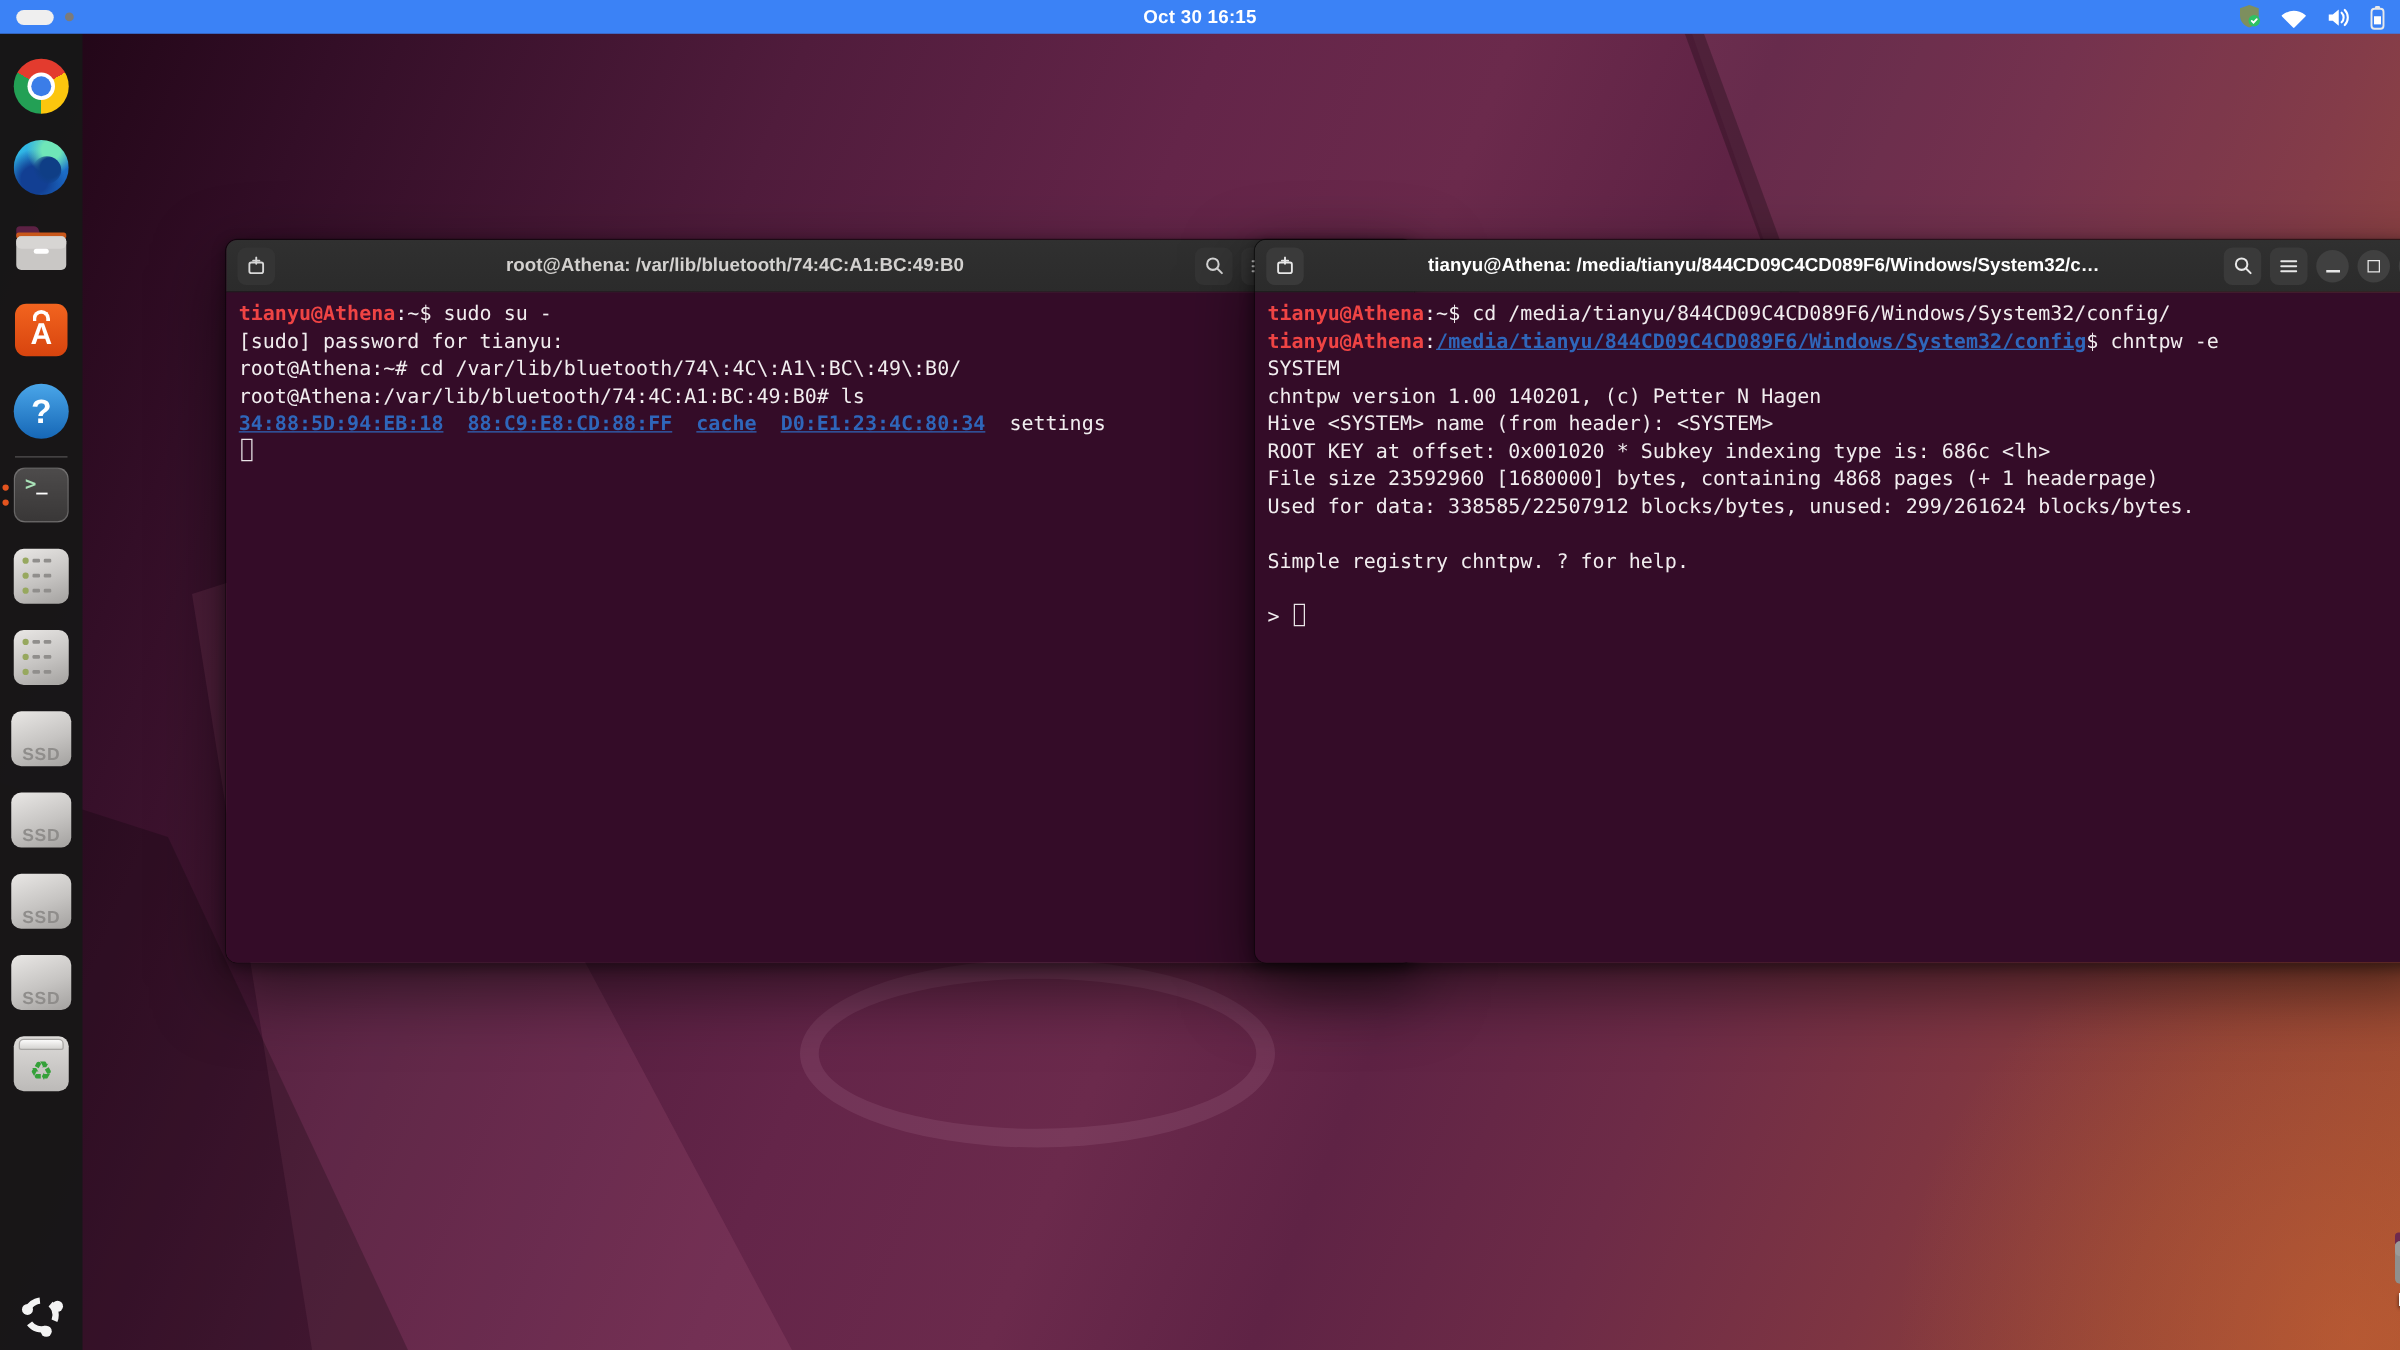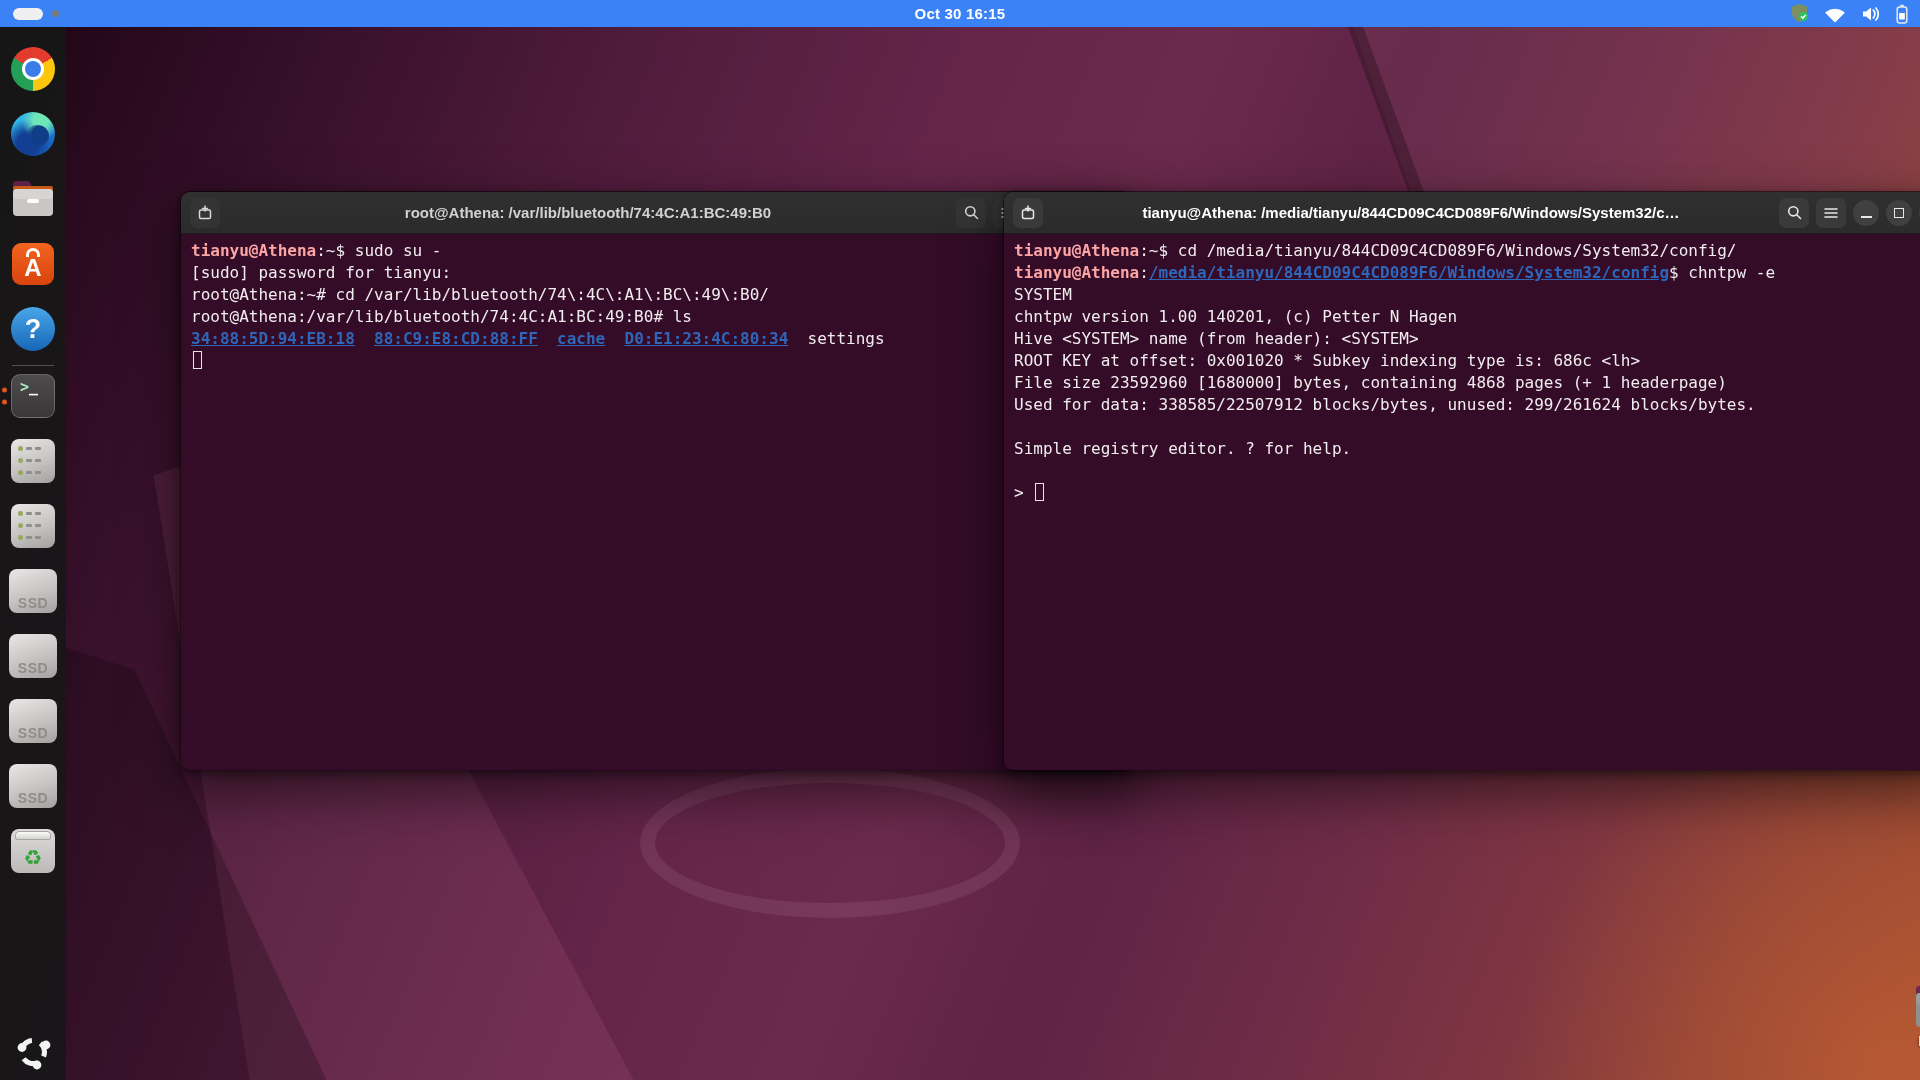--- a/index.html
+++ b/index.html
@@ -122,21 +122,21 @@
   .win-right .tb-ctrl { background:#404040; }
   .win-left  .tb-ctrl { color:#cfcfcf; }
   .g-min { display:block; width:11px; height:2px; background:currentColor; margin-top:8px; }
   .g-max { display:block; width:10px; height:10px; border:1.6px solid currentColor; }
   .g-close { font-size:15px; line-height:1; color:inherit; }
 
   .term { position:absolute; top:42px; left:0; right:0; bottom:0; background:#340c28;
     padding:6px 10px; font-family:"DejaVu Sans Mono","Liberation Mono",monospace;
     font-size:16px; line-height:22px; color:#f1edef; }
   .term-line { white-space:pre; height:22px; }
-  .seg-green { color:#fca5a5; font-weight:bold; }
+  .seg-green { color:#ef4444; font-weight:bold; }
   .seg-blue  { color:#2f66ba; font-weight:bold;text-decoration:underline; }
   .term-cursor { display:inline-block; width:9px; height:18px;
     border:1.5px solid #e9e5e7; vertical-align:-3px; margin-left:2px; }
   .scrollbar { position:absolute; right:3px; top:47px; bottom:6px; width:4px;
     background:#b5b1ad; border-radius:2px; z-index:12; }
 
   
   .home-item { position:absolute; left:1901px; top:983px; width:74px;
     display:flex; flex-direction:column; align-items:center; z-index:5; }
   .home-label { margin-top:3px; color:#fff; font-size:15px;
@@ -367,21 +367,21 @@
   <div class="term">
       <div class="term-line"><span class="seg-green">tianyu@Athena</span><span class="seg-fg">:~$ cd /media/tianyu/844CD09C4CD089F6/Windows/System32/config/</span></div>
       <div class="term-line"><span class="seg-green">tianyu@Athena</span><span class="seg-fg">:</span><span class="seg-blue">/media/tianyu/844CD09C4CD089F6/Windows/System32/config</span><span class="seg-fg">$ chntpw -e</span></div>
       <div class="term-line"><span class="seg-fg">SYSTEM</span></div>
       <div class="term-line"><span class="seg-fg">chntpw version 1.00 140201, (c) Petter N Hagen</span></div>
       <div class="term-line"><span class="seg-fg">Hive &lt;SYSTEM&gt; name (from header): &lt;SYSTEM&gt;</span></div>
       <div class="term-line"><span class="seg-fg">ROOT KEY at offset: 0x001020 * Subkey indexing type is: 686c &lt;lh&gt;</span></div>
       <div class="term-line"><span class="seg-fg">File size 23592960 [1680000] bytes, containing 4868 pages (+ 1 headerpage)</span></div>
       <div class="term-line"><span class="seg-fg">Used for data: 338585/22507912 blocks/bytes, unused: 299/261624 blocks/bytes.</span></div>
       <div class="term-line"></div>
-      <div class="term-line"><span class="seg-fg">Simple registry editor. ? for help.</span></div>
+      <div class="term-line"><span class="seg-fg">Simple registry chntpw. ? for help.</span></div>
       <div class="term-line"></div>
       <div class="term-line"><span class="seg-fg">&gt; </span><span class="term-cursor"></span></div>
     </div>
   <div class="scrollbar"></div>
 </div>
 
 <div class="home-item">
   <svg width="54" height="46" viewBox="0 0 54 46">
     <path d="M5 12 V6 q0-3 3-3 h12 q3 0 4 3 l1 3 h21 q3 0 3 3 v2 z" fill="#6e2a4e"></path>
     <rect x="38" y="3" width="11" height="9" rx="2" fill="#e06a28"></rect>

